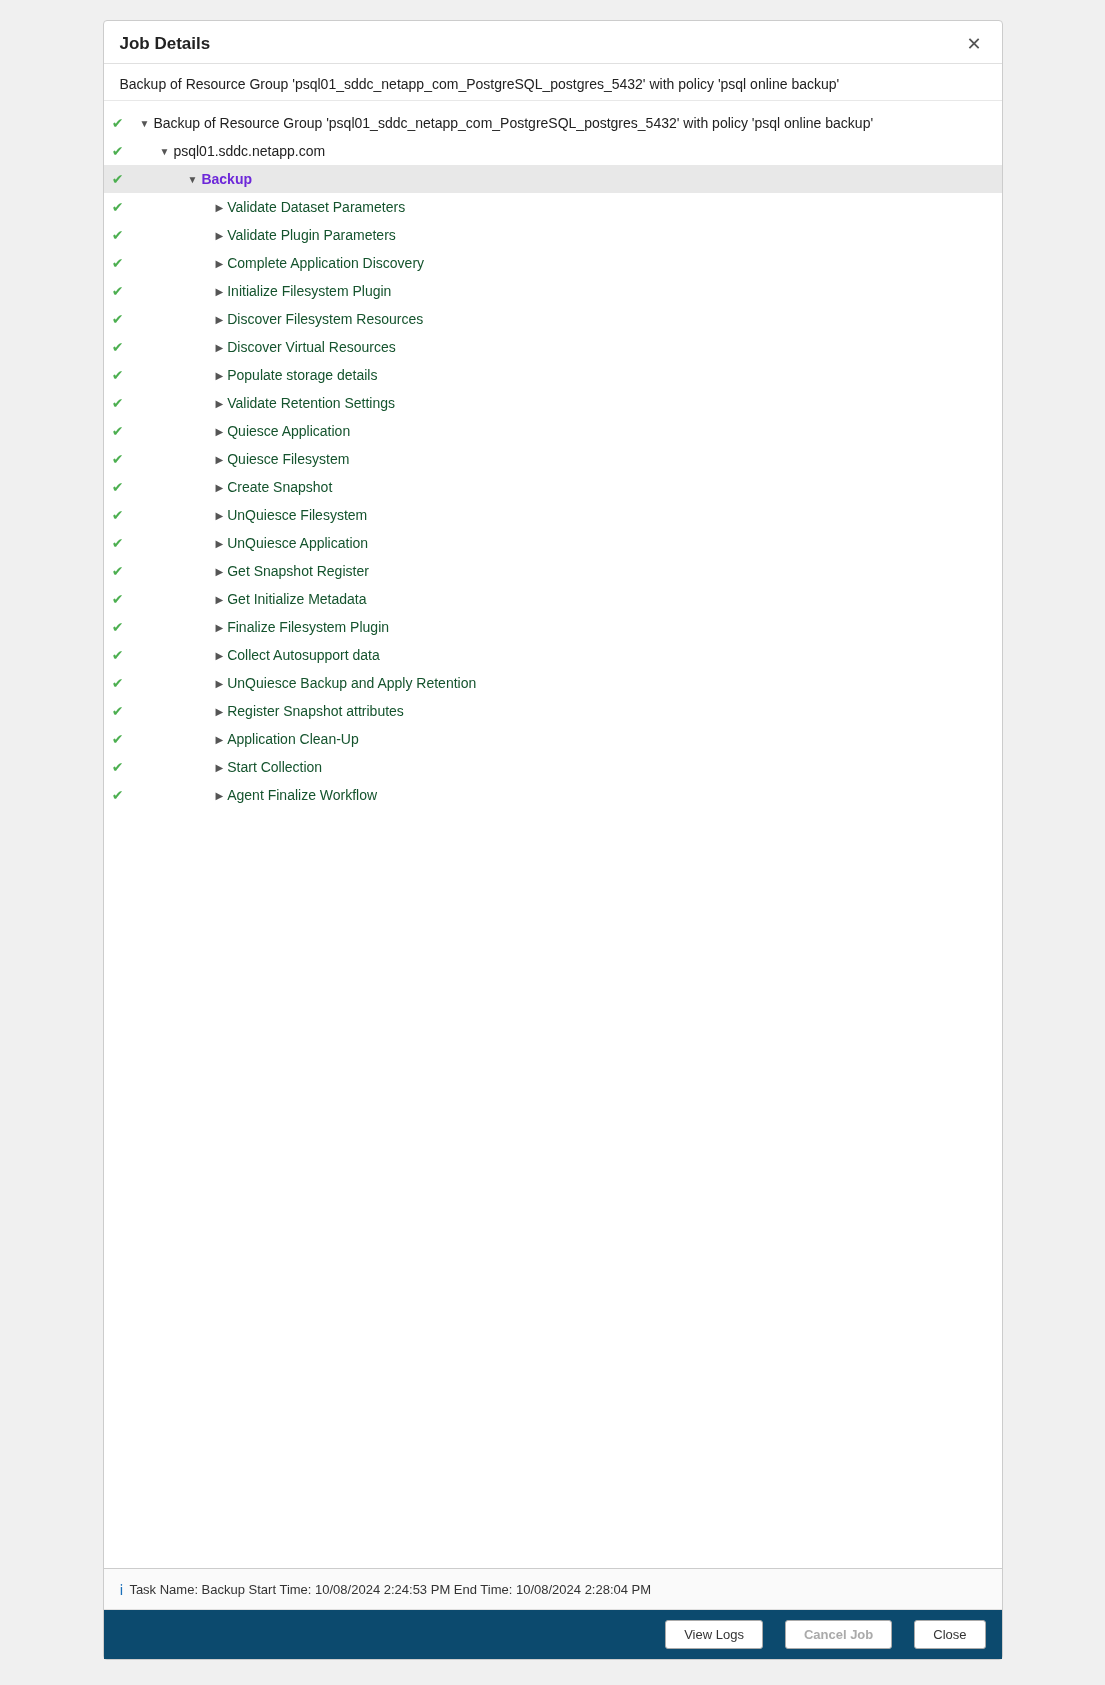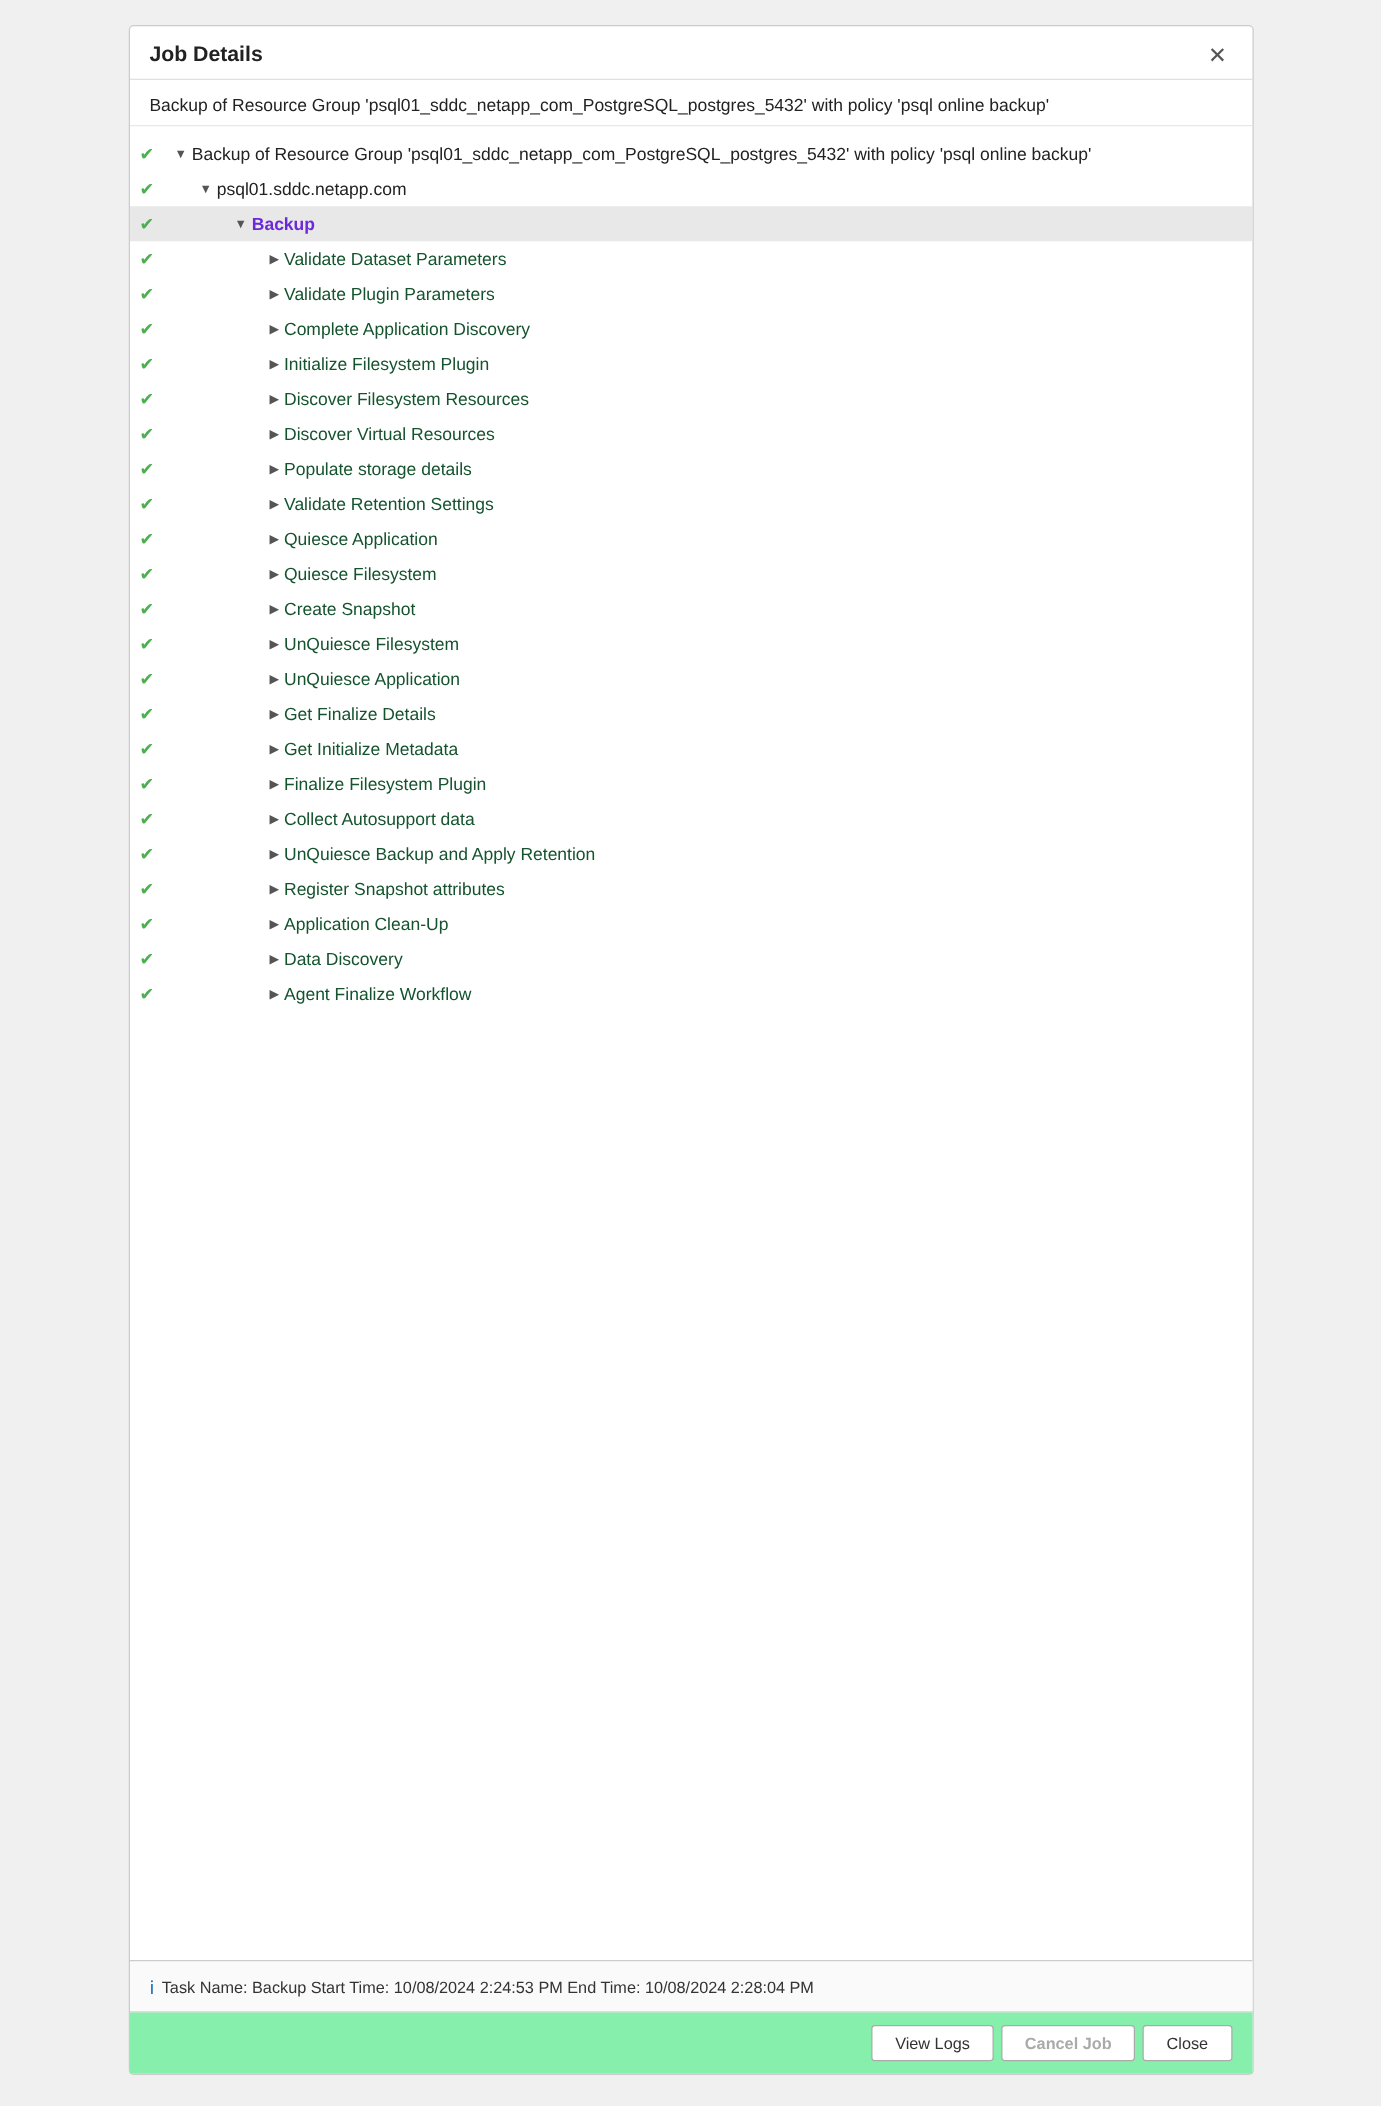--- a/index.html
+++ b/index.html
@@ -103,22 +103,22 @@
     .info-icon {
       color: #1a6fba;
       font-size: 15px;
     }
     .dialog-footer {
       display: flex;
       justify-content: flex-end;
       align-items: flex-end;
       padding: 10px 16px;
       border-top: 1px solid #e0e0e0;
-      gap: 6px;
-      background: #86efac;
+      gap: 22px;
+      background: #0c4a6e;
     }
     .footer-btn {
       padding: 6px 18px;
       border: 1px solid #aaa;
       background: #fff;
       border-radius: 3px;
       font-size: 13px;
       cursor: pointer;
       color: #333;
     }
@@ -239,21 +239,21 @@
         <div class="tree-row">
           <span class="check-icon">✔</span>
           <span class="indent" style="width: 84px;"></span>
           <span class="expand-arrow">▶</span>
           <span class="item-label">UnQuiesce Application</span>
         </div>
         <div class="tree-row">
           <span class="check-icon">✔</span>
           <span class="indent" style="width: 84px;"></span>
           <span class="expand-arrow">▶</span>
-          <span class="item-label">Get Finalize Details</span>
+          <span class="item-label">Get Snapshot Register</span>
         </div>
         <div class="tree-row">
           <span class="check-icon">✔</span>
           <span class="indent" style="width: 84px;"></span>
           <span class="expand-arrow">▶</span>
           <span class="item-label">Get Initialize Metadata</span>
         </div>
         <div class="tree-row">
           <span class="check-icon">✔</span>
           <span class="indent" style="width: 84px;"></span>
@@ -281,21 +281,21 @@
         <div class="tree-row">
           <span class="check-icon">✔</span>
           <span class="indent" style="width: 84px;"></span>
           <span class="expand-arrow">▶</span>
           <span class="item-label">Application Clean-Up</span>
         </div>
         <div class="tree-row">
           <span class="check-icon">✔</span>
           <span class="indent" style="width: 84px;"></span>
           <span class="expand-arrow">▶</span>
-          <span class="item-label">Data Discovery</span>
+          <span class="item-label">Start Collection</span>
         </div>
         <div class="tree-row">
           <span class="check-icon">✔</span>
           <span class="indent" style="width: 84px;"></span>
           <span class="expand-arrow">▶</span>
           <span class="item-label">Agent Finalize Workflow</span>
         </div>
       </div>
 
   </div>

